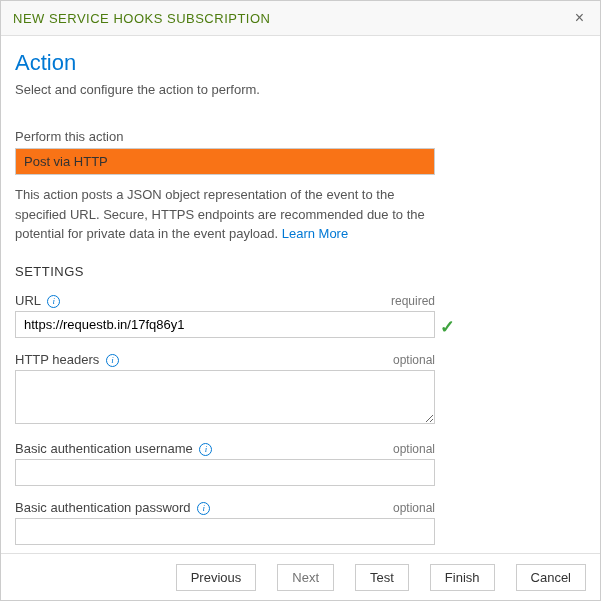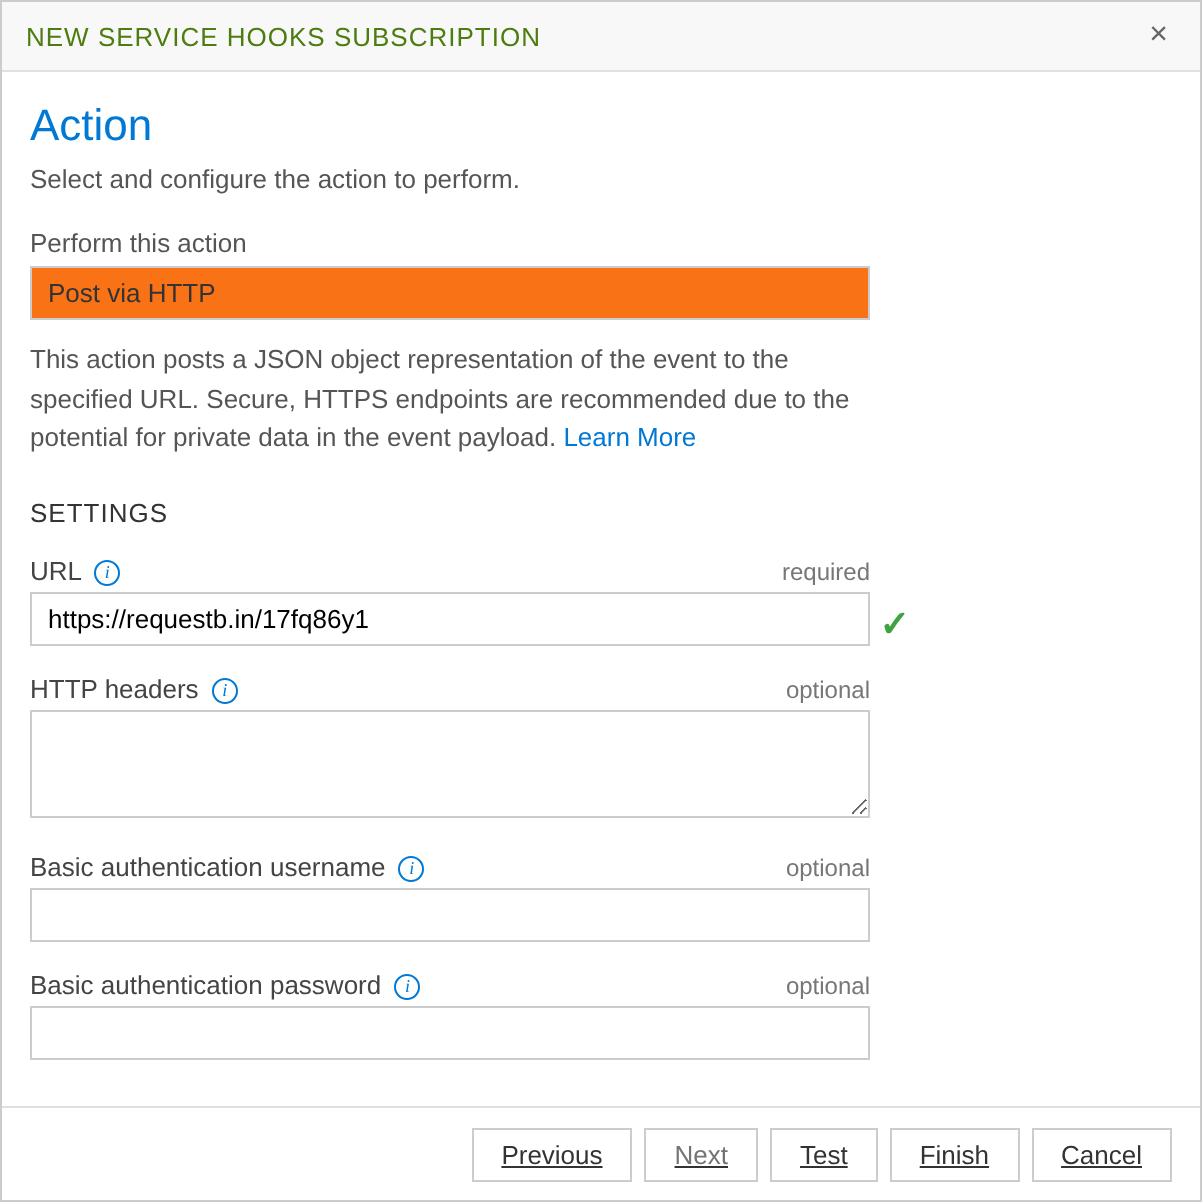--- a/index.html
+++ b/index.html
@@ -46,21 +46,21 @@
     .content::-webkit-scrollbar-track { background: #f0f0f0; }
     .content::-webkit-scrollbar-thumb { background: #c8c8c8; }
     .page-title {
       font-size: 22px;
       font-weight: 300;
       color: #0078d4;
       margin-bottom: 6px;
     }
     .subtitle {
       color: #555;
-      margin-bottom: 17px;
+      margin-bottom: 32px;
     }
     .field-label {
       color: #555;
       margin-bottom: 4px;
       display: block;
     }
     .select-field {
       width: 100%;
       max-width: 420px;
       padding: 5px 8px;
@@ -133,23 +133,22 @@
       border: 1px solid #ccc;
       font-family: inherit;
       font-size: 13px;
       resize: both;
     }
     .footer {
       border-top: 1px solid #e0e0e0;
       padding: 10px 14px;
       display: flex;
       justify-content: flex-end;
-      gap: 6px;
+      gap: 21px;
       background: #fff;
-      text-decoration: underline;
     }
     .btn {
       padding: 5px 14px;
       border: 1px solid #ccc;
       background: #fff;
       font-family: inherit;
       font-size: 13px;
       color: #333;
       cursor: pointer;
     }

